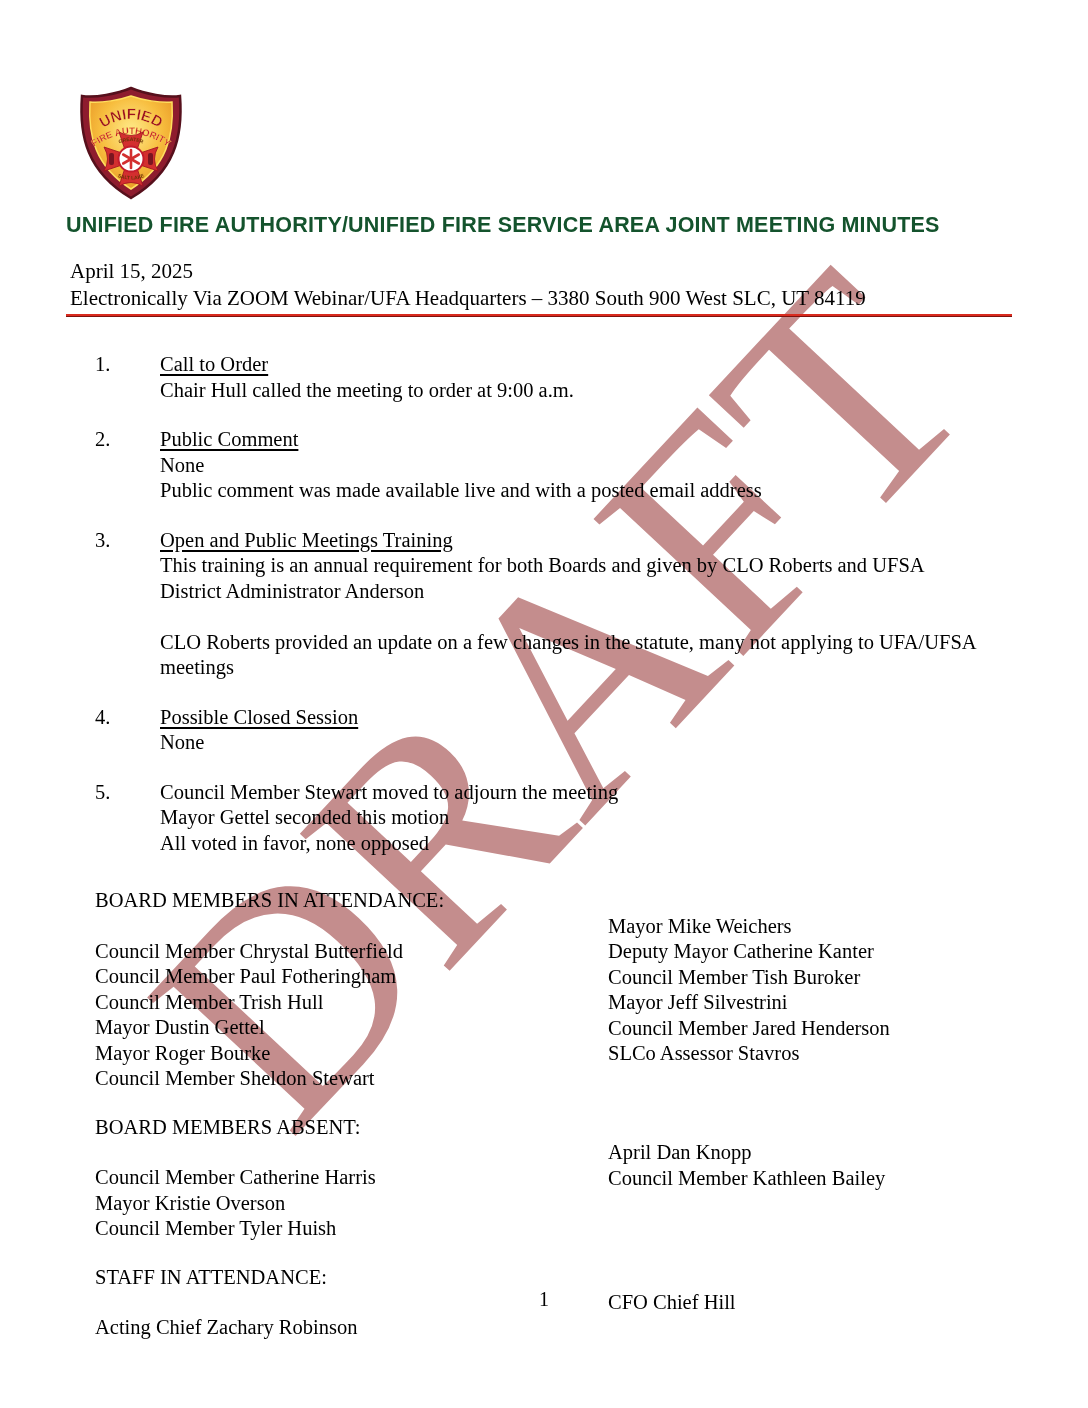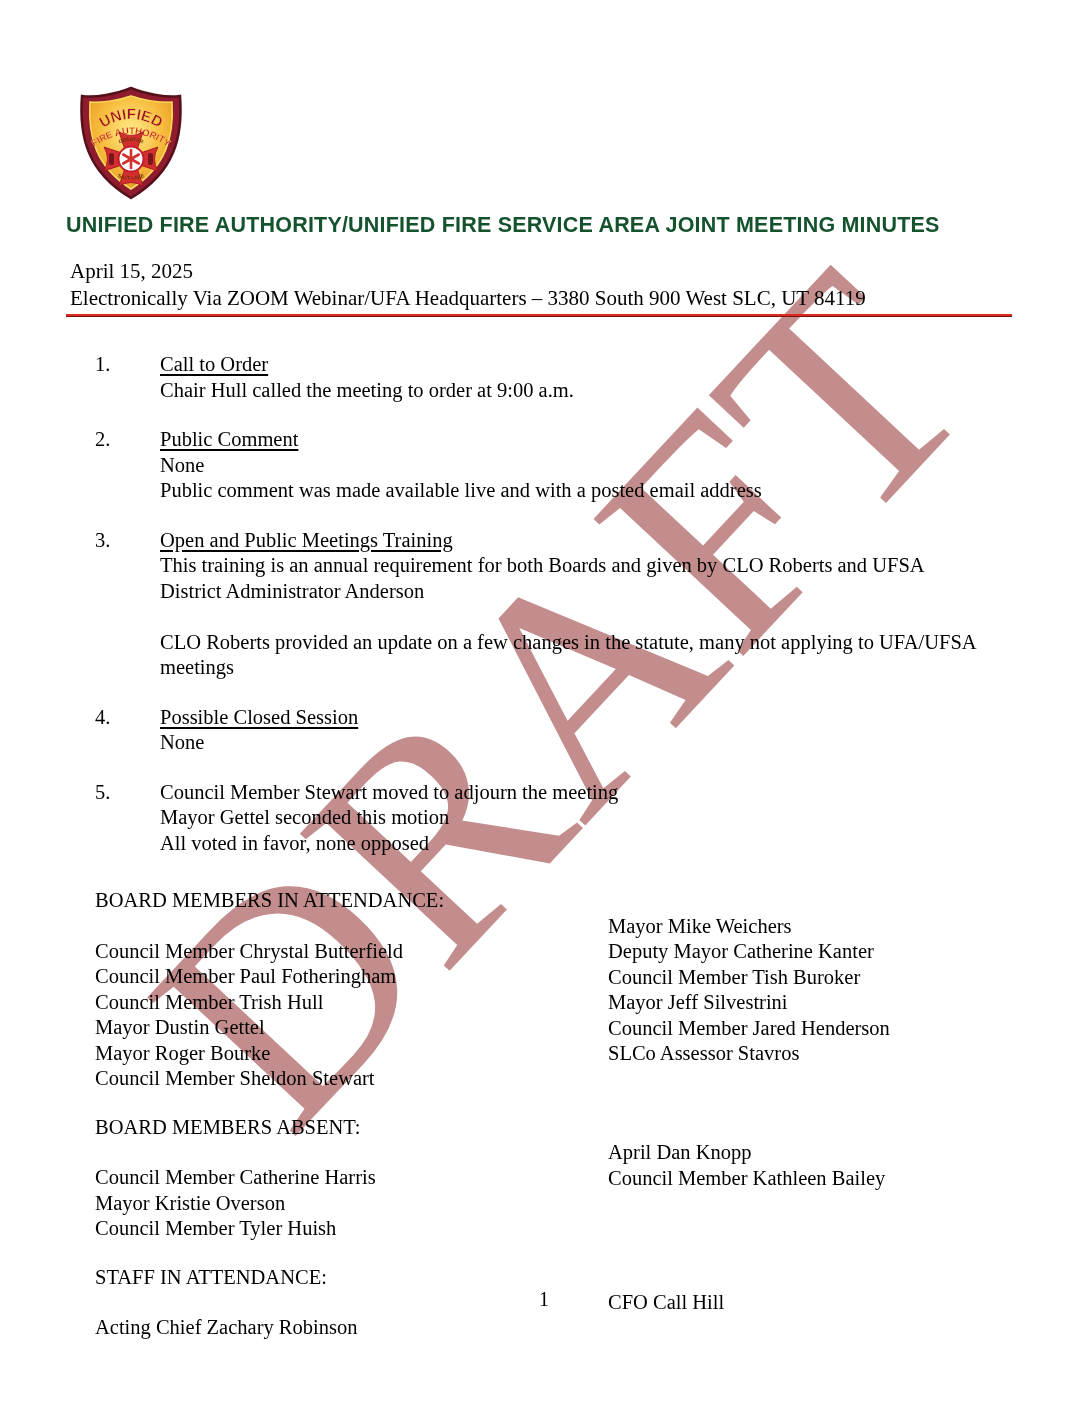--- a/index.html
+++ b/index.html
@@ -227,21 +227,21 @@
 
       <div class="att-section">
         <div class="att-heading">STAFF IN ATTENDANCE:</div>
         <div class="att-cols">
           <div class="att-col-left">
 
           <div class="att-name">Acting Chief Zachary Robinson</div>
             </div>
           <div class="att-col-right">
 
-          <div class="att-name">CFO Call Hill</div>
+          <div class="att-name">CFO Chief Hill</div>
             </div>
         </div>
       </div>
 
     </div>
 
     <div class="page-number">1</div>
 
   </div>
 </div>

